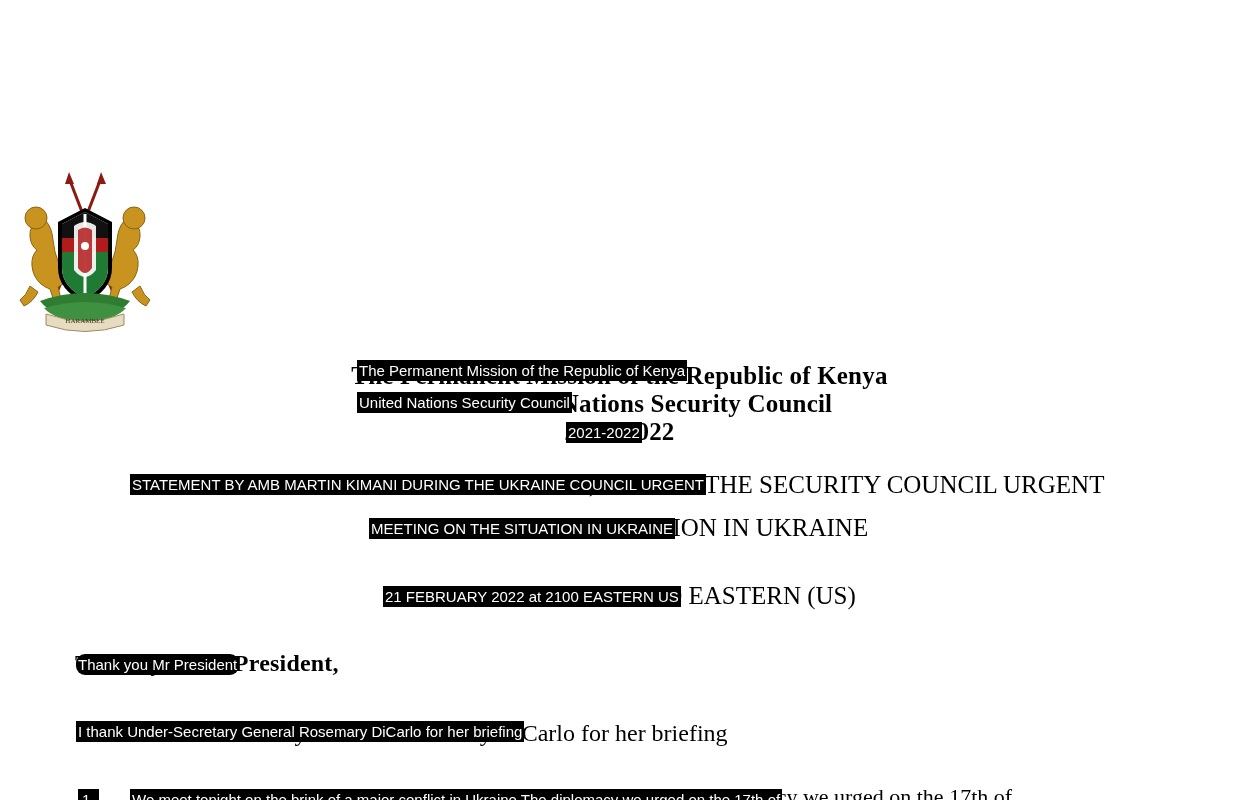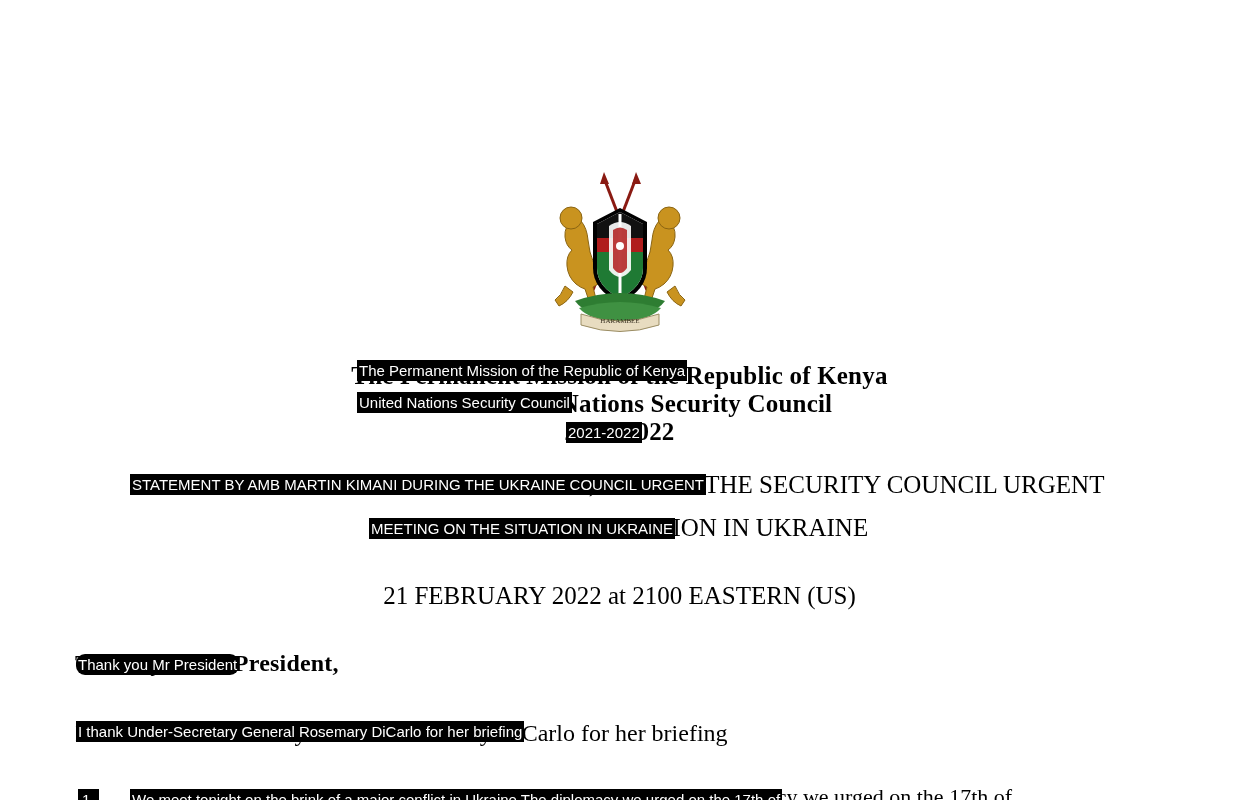--- a/index.html
+++ b/index.html
@@ -22,21 +22,20 @@
     height: 800px;
     background: #ffffff;
   }
 
   
   .emblem-wrap {
     position: absolute;
     left: 0;
     top: 168px;
     width: 1239px;
-    text-align: center;
   }
   .emblem {
     display: inline-block;
     width: 170px;
     height: 165px;
     position: relative;
   }
 
   
   .doc-line {
@@ -151,20 +150,21 @@
   <div class="left-line body-serif" style="left:78px; top:784px; font-size:22px;">1.</div>
   <div class="left-line body-serif" style="left:130px; top:784px; font-size:22px;">We meet tonight on the brink of a major conflict in Ukraine. The diplomacy we urged on the 17th of</div>
 
   <div class="ocr" style="left:357px; top:360px;">The Permanent Mission of the Republic of Kenya</div>
   <div class="ocr" style="left:357px; top:392px;text-align:center;">United Nations Security Council</div>
   <div class="ocr" style="left:566px; top:422px;">2021-2022</div>
 
   <div class="ocr" style="left:130px; top:474px;">STATEMENT BY AMB MARTIN KIMANI DURING THE UKRAINE COUNCIL URGENT</div>
   <div class="ocr" style="left:369px; top:518px;">MEETING ON THE SITUATION IN UKRAINE</div>
 
+  <div class="ocr" style="left:383px; top:586px;">21 FEBRUARY 2022 at 2100 EASTERN US</div>
 
   <div class="ocr" style="left:76px; top:654px;border-radius:9px;">Thank you Mr President</div>
 
   <div class="ocr" style="left:76px; top:721px;">I thank Under-Secretary General Rosemary DiCarlo for her briefing</div>
 
   <div class="numbox" style="left:78px; top:789px;">1.</div>
   <div class="ocr" style="left:130px; top:789px;">We meet tonight on the brink of a major conflict in Ukraine The diplomacy we urged on the 17th of</div>
 
 </div>
 

